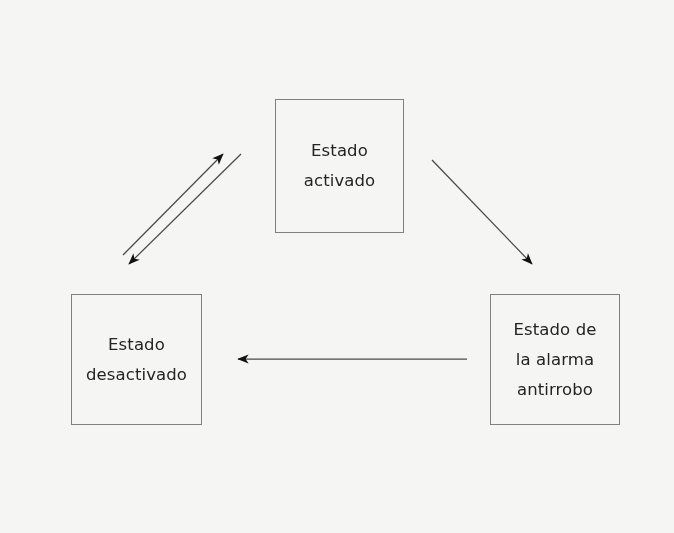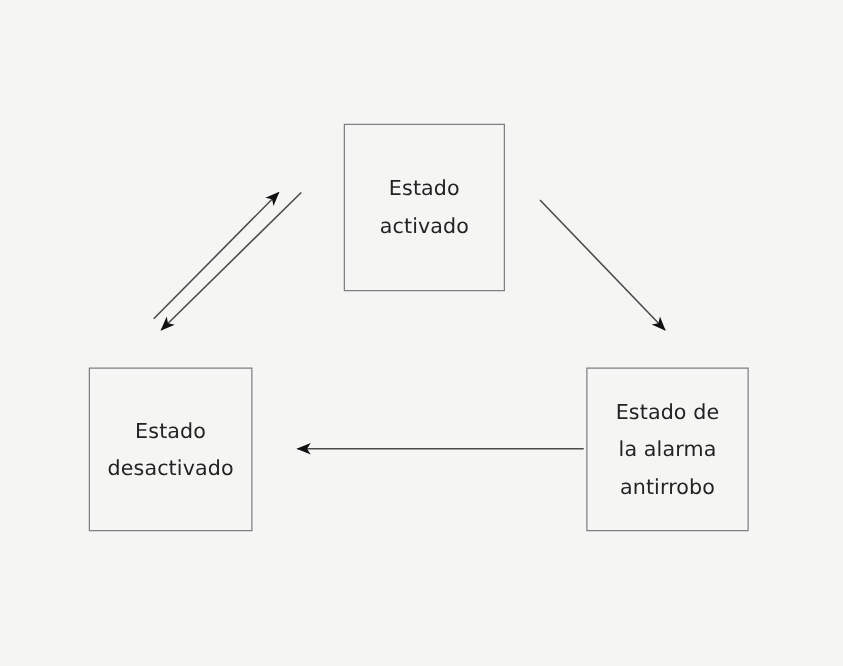--- a/index.html
+++ b/index.html
@@ -50,21 +50,21 @@
     width: 129px;
     height: 134px;
   }
   #node-deactivated {
     left: 71px;
     top: 294px;
     width: 131px;
     height: 131px;
   }
   #node-alarm {
-    left: 469px;
+    left: 490px;
     top: 294px;
     width: 130px;
     height: 131px;
   }
 </style>
 </head>
 <body>
 
 <div id="canvas">
 

